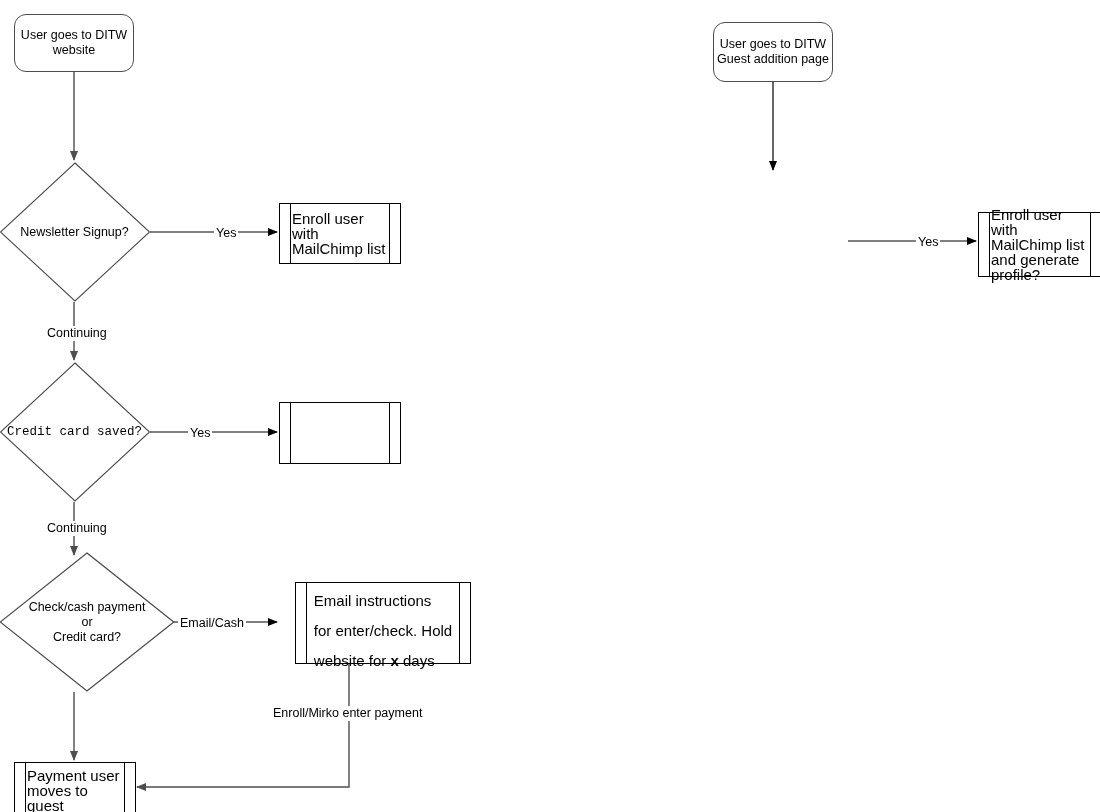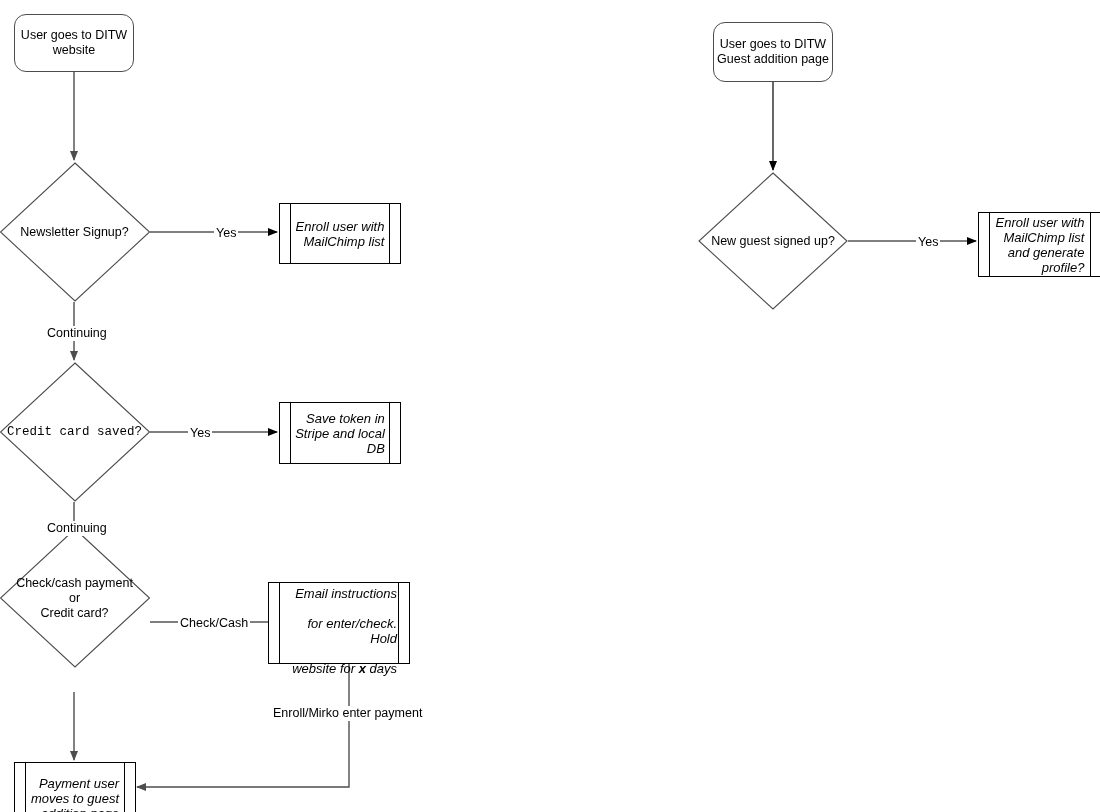--- a/index.html
+++ b/index.html
@@ -63,25 +63,24 @@
   .predef .bar-r { right: 10px; }
   .predef .predef-text {
     position: absolute;
     left: 12px;
     right: 12px;
     top: 0;
     bottom: 0;
     display: flex;
     align-items: center;
     justify-content: center;
-    text-align: right;
-    font-size: 13px;
+    text-align: left;
+    font-size: 15px;
     line-height: 15px;
     white-space: pre-line;
-    font-style: italic;
   }
   
   .decision {
     position: absolute;
     background: transparent;
   }
   .decision .dia-shape {
     position: absolute;
     left: 50%;
     top: 50%;
@@ -173,35 +172,32 @@
   <div class="decision" style="left:-1px; top:350px; width:151px; height:140px;font-family:Liberation Mono, monospace;">
     <svg class="dia-shape" viewBox="0 0 151 140" preserveAspectRatio="none">
       <polygon points="75.5,1 150,70 75.5,139 1,70" fill="#ffffff" stroke="#4d4d4d" stroke-width="1.1"></polygon>
     </svg>
     <span class="dia-text">Credit card saved?</span>
   </div>
 
   <div class="predef" style="left:279px; top:390px; width:120px; height:60px;">
     <span class="bar-l"></span>
     <span class="bar-r"></span>
-    <span class="predef-text">Save token in
-Stripe and local
-DB</span>
-  </div>
-
-  <div class="decision" style="left:-1px; top:516px; width:151px; height:140px;">
+  </div>
+
+  <div class="decision" style="left:-1px; top:540px; width:151px; height:140px;padding-left:25px;">
     <svg class="dia-shape" viewBox="0 0 151 140" preserveAspectRatio="none">
       <polygon points="75.5,1 150,70 75.5,139 1,70" fill="#ffffff" stroke="#4d4d4d" stroke-width="1.1"></polygon>
     </svg>
     <span class="dia-text">Check/cash payment
 or
 Credit card?</span>
   </div>
 
-  <div class="predef" style="left:268px; top:570px; width:140px; height:80px;">
+  <div class="predef" style="left:295px; top:570px; width:140px; height:80px;padding-left:34px;">
     <span class="bar-l"></span>
     <span class="bar-r"></span>
     <span class="predef-text">
       <span>
         <span>Email instructions</span><br>
         <span>for enter/check. Hold</span><br>
         <span>website for </span><b>x</b><span> days</span>
       </span>
     </span>
   </div>
@@ -212,43 +208,37 @@
     <span class="predef-text">Payment user
 moves to guest
 addition page</span>
   </div>
 
   <div class="node terminator" style="left:713px; top:10px; width:120px; height:60px;">
     <span class="term-text">User goes to DITW
 Guest addition page</span>
   </div>
 
-  <div class="decision" style="left:698px; top:160px; width:150px; height:138px;">
-    <svg class="dia-shape" viewBox="0 0 150 138" preserveAspectRatio="none">
-      <polygon points="75,1 149,69 75,137 1,69" fill="#ffffff" stroke="#4d4d4d" stroke-width="1.1"></polygon>
-    </svg>
-    <span class="dia-text">New guest signed up?</span>
-  </div>
 
   <div class="predef" style="left:978px; top:200px; width:122px; height:63px;">
     <span class="bar-l"></span>
     <span class="bar-r"></span>
     <span class="predef-text">Enroll user with
 MailChimp list
 and generate
 profile?</span>
   </div>
 
   <div class="edge-label" style="left:214px; top:214px;">Yes</div>
 
   <div class="edge-label" style="left:45px; top:314px;">Continuing</div>
 
   <div class="edge-label" style="left:188px; top:414px;">Yes</div>
 
   <div class="edge-label" style="left:45px; top:509px;">Continuing</div>
 
-  <div class="edge-label" style="left:178px; top:604px;">Check/Cash</div>
+  <div class="edge-label" style="left:178px; top:604px;">Email/Cash</div>
 
   <div class="edge-label" style="left:271px; top:694px;">Enroll/Mirko enter payment</div>
 
   <div class="edge-label" style="left:916px; top:223px;">Yes</div>
 
 </div>
 
 </body></html>

